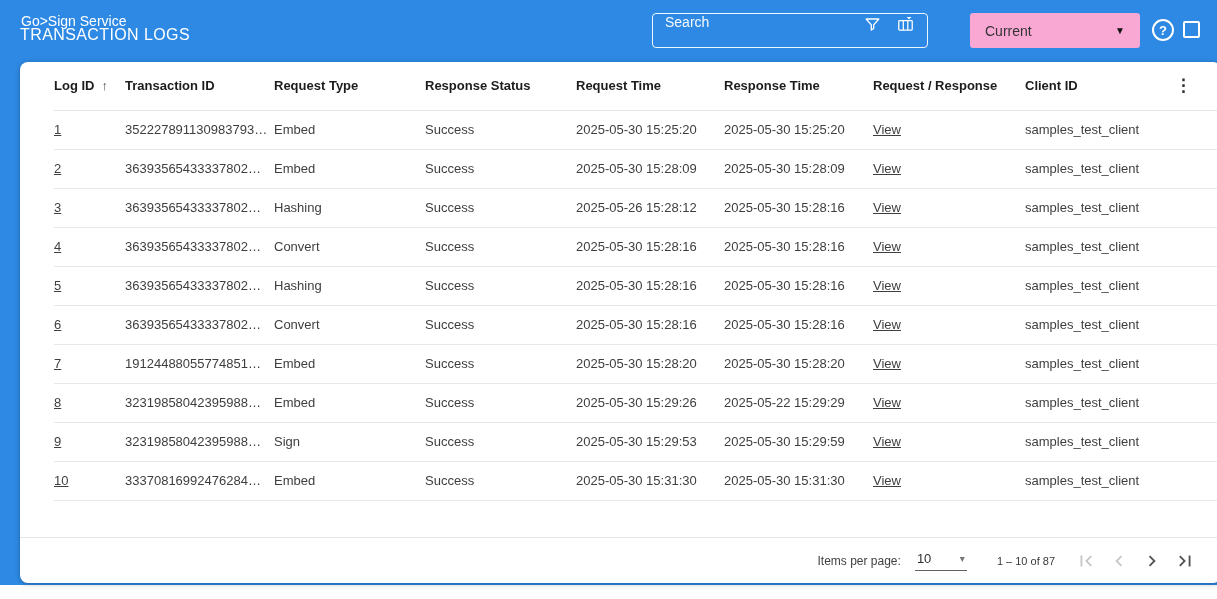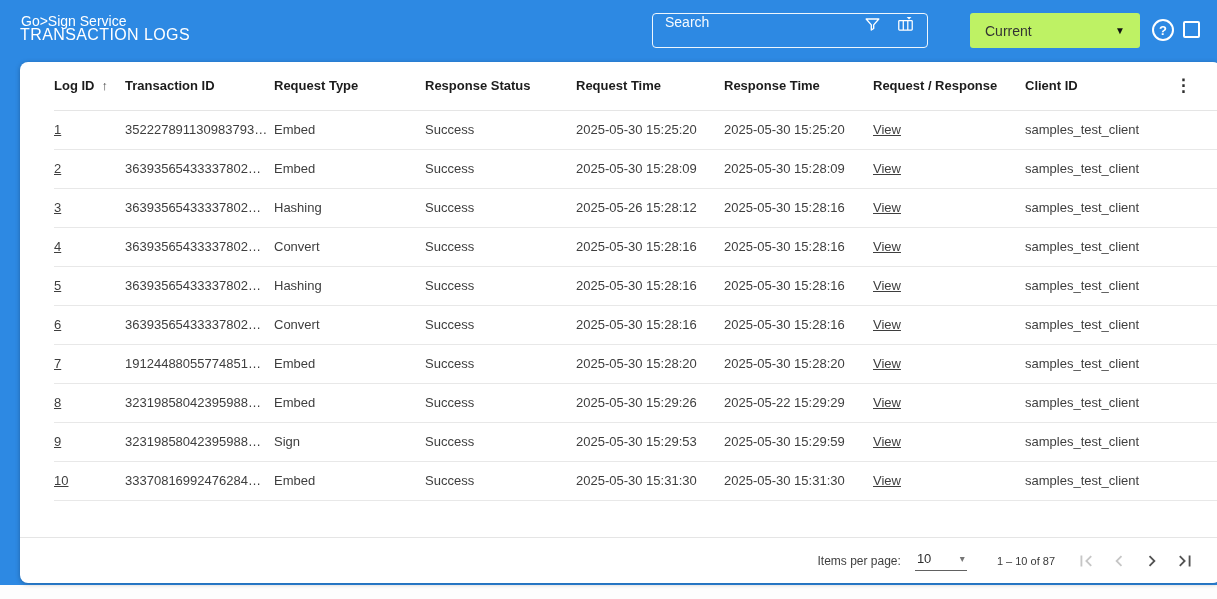--- a/index.html
+++ b/index.html
@@ -31,21 +31,21 @@
   .search-box input {
     flex:1; min-width:0; background:transparent; border:none; outline:none;
     color:#ffffff; font-size:14px; padding:0 12px;
     font-family:"Liberation Sans", sans-serif;
   }
   .search-box input::placeholder { color:rgba(255,255,255,0.96); opacity:1; }
   .search-icons { display:flex; align-items:center; gap:13px; padding-right:12px; }
   .search-icons .sicon { width:20px; height:20px; display:flex; align-items:center; justify-content:center; cursor:pointer; }
   .view-select {
     position:absolute; left:970px; top:13px; width:170px; height:35px;
-    background:#bef264; border-radius:3px; cursor:pointer;
+    background:#f9a8d4; border-radius:3px; cursor:pointer;
     display:flex; align-items:center; justify-content:space-between;
     padding:0 15px; font-size:14px; color:#333333;
   }
   .view-select .caret { font-size:10px; color:#111111; }
   .help-icon {
     position:absolute; left:1152px; top:19px; width:22px; height:22px;
     border:2px solid #ffffff; border-radius:50%; color:#ffffff;
     display:flex; align-items:center; justify-content:center;
     font-size:13px; font-weight:700; cursor:pointer;
   }

